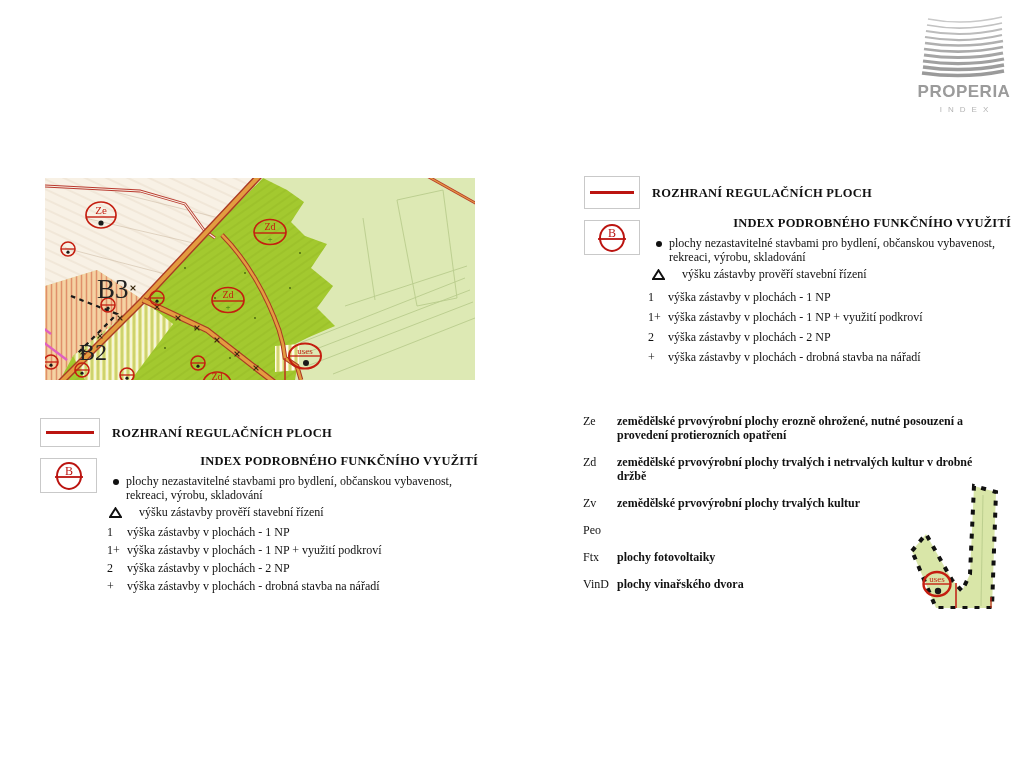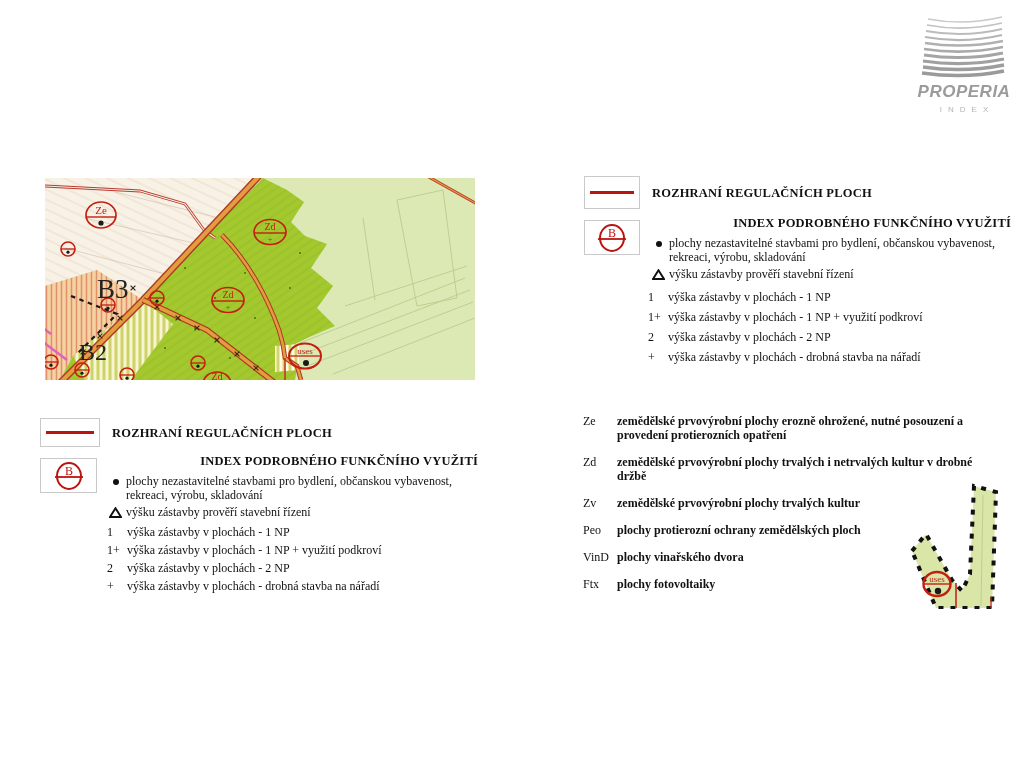--- a/index.html
+++ b/index.html
@@ -2,40 +2,40 @@
 <html><head>
 <meta charset="utf-8">
 <style>
   html,body{margin:0;padding:0;}
   body{background:#ffffff;font-family:"Liberation Serif",serif;color:#111;}
   .page{position:relative;width:1024px;height:768px;background:#fff;overflow:hidden;}
 
   
   .logo{position:absolute;left:916px;top:14px;width:96px;text-align:center;}
   .logo .brand{font-family:"Liberation Sans",sans-serif;font-weight:700;font-size:17px;
-    letter-spacing:.5px;color:#9b9b9b;margin-top:2px;font-style:italic;}
+    letter-spacing:.5px;color:#9b9b9b;margin-top:2px;}
   .logo .group{font-family:"Liberation Sans",sans-serif;font-size:8px;letter-spacing:6px;
     color:#b4b4b4;margin-top:3px;padding-left:6px;}
 
   
   .legend{position:absolute;font-size:12px;line-height:14px;}
   .legend-right{left:584px;top:176px;width:430px;}
   .legend-left{left:40px;top:418px;width:492px;}
   .lrow{display:flex;gap:12px;align-items:center;margin-bottom:11px;}
   .lrow.top-align{align-items:flex-start;margin-bottom:0;}
   .sym-box{width:54px;height:31px;background:#fff;border:1px solid #c9c9c9;
     display:flex;align-items:center;justify-content:center;flex:0 0 auto;}
   .sym-box.tall{height:33px;}
   .red-line{width:44px;height:3px;background:#bb1410;}
   .ltitle{font-weight:700;font-size:12.5px;letter-spacing:.2px;text-align:right;}
   .lcontent{margin-top:-4px;}
   .lcontent .ltitle{line-height:15px;margin-bottom:5px;}
   .bullet-para{position:relative;padding-left:17px;width:342px;margin-bottom:3px;}
   .bullet-dot{position:absolute;left:4px;top:5px;width:6px;height:6px;border-radius:50%;background:#111;}
-  .tri-line{display:flex;align-items:center;gap:4px;line-height:15px;}
+  .tri-line{display:flex;align-items:center;gap:17px;line-height:15px;}
   .num-list{margin-left:64px;margin-top:9px;}
   .num-row{display:grid;grid-template-columns:20px 1fr;margin-bottom:7px;line-height:13px;}
   .legend-left .num-list{margin-left:67px;margin-top:6px;}
   .legend-left .num-row{margin-bottom:5px;}
 
   
   .abbrev{position:absolute;left:583px;top:414px;width:430px;font-size:12px;line-height:14px;}
   .ab-row{display:grid;grid-template-columns:34px 1fr;margin-bottom:13px;}
   .ab-def{max-width:385px;font-weight:bold;}
 
@@ -337,29 +337,28 @@
     <div class="ab-row">
       <span>Zd</span>
       <span class="ab-def">zemědělské prvovýrobní plochy trvalých i netrvalých kultur v drobné držbě</span>
     </div>
     <div class="ab-row">
       <span>Zv</span>
       <span class="ab-def">zemědělské prvovýrobní plochy trvalých kultur</span>
     </div>
     <div class="ab-row">
       <span>Peo</span>
-      <span class="ab-def">plochy protierozní ochrany zemědělských ploch</span>
+    </div>
+    <div class="ab-row">
+      <span>Ftx</span>
+      <span class="ab-def">plochy fotovoltaiky</span>
     </div>
     <div class="ab-row">
       <span>VinD</span>
       <span class="ab-def">plochy vinařského dvora</span>
-    </div>
-    <div class="ab-row">
-      <span>Ftx</span>
-      <span class="ab-def">plochy fotovoltaiky</span>
     </div>
   </section>
 
   <div class="map-fragment">
     <svg viewBox="0 0 100 132" width="100" height="132">
       <path d="M7,74 L21,57 L47,103 L57,114 L65,97 L69,9 L91,15 L87,131 L31,131 Z" fill="#d9e6a8" stroke="#111" stroke-width="4" stroke-dasharray="5 7"></path>
       <path d="M78,18 L76,129" stroke="#b9cc8c" stroke-width="0.9" fill="none"></path>
       <path d="M51,106 L51,131" stroke="#c2281c" stroke-width="1.6"></path>
       <path d="M86,120 L86,131" stroke="#c2281c" stroke-width="1.2"></path>
       <g class="map-serif">

